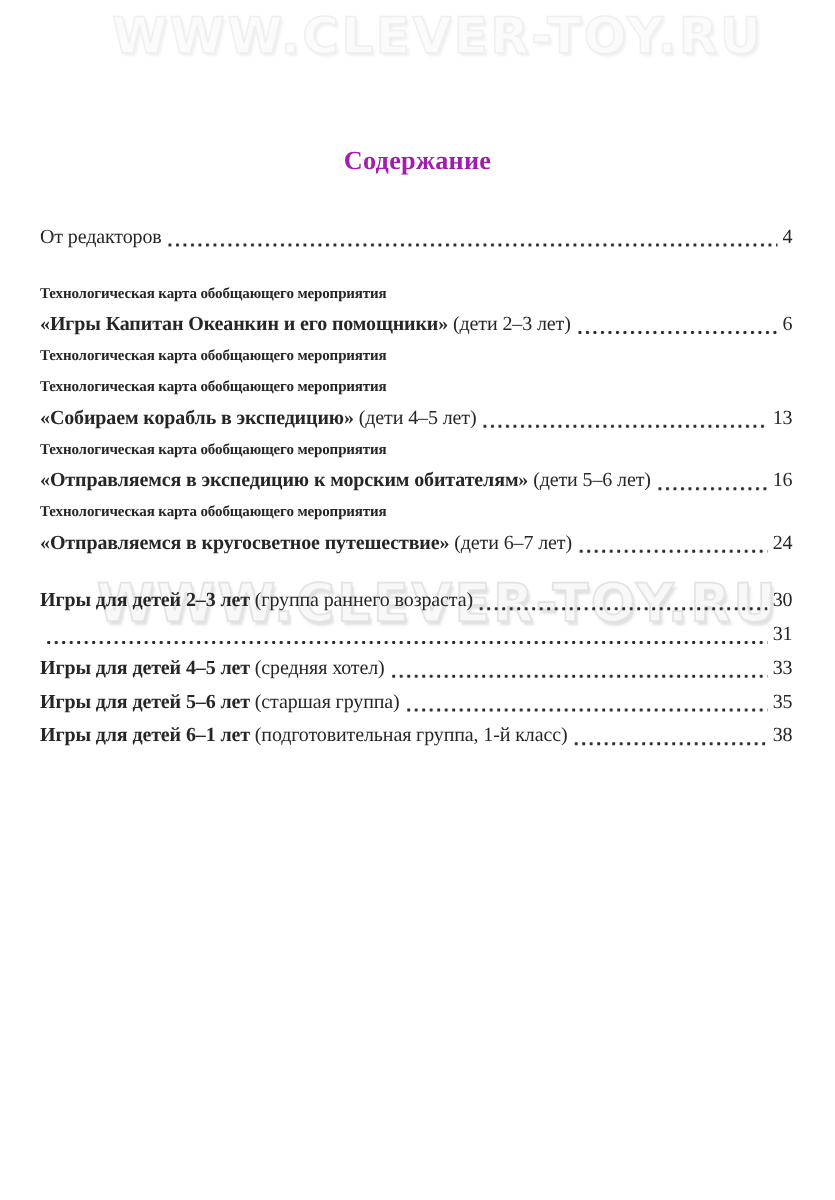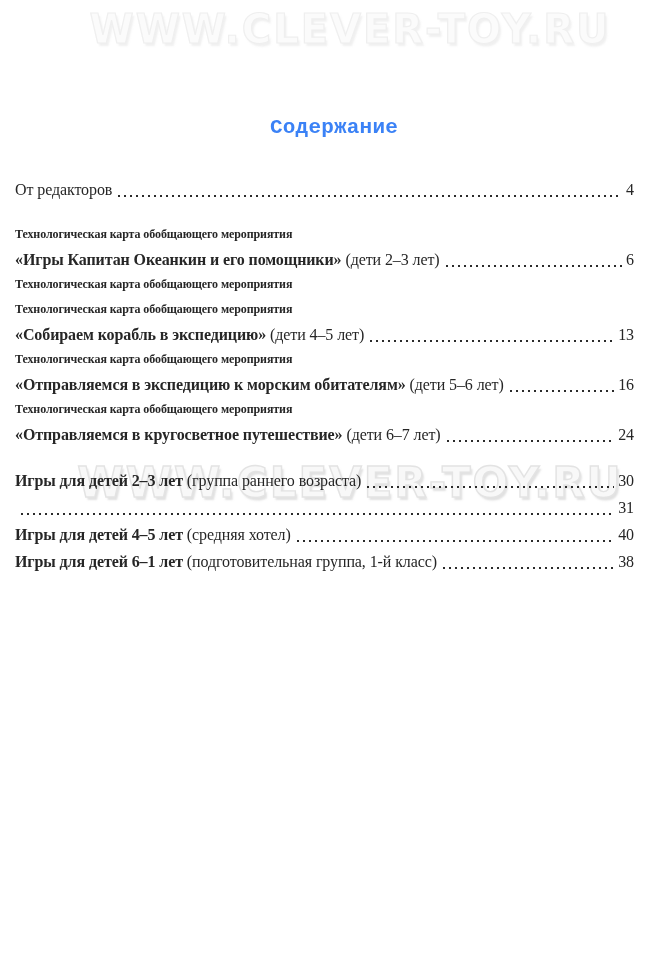--- a/index.html
+++ b/index.html
@@ -33,30 +33,30 @@
   }
   .wm-mid {
     top: 458px;
     font-size: 42px;
     color: #f8f8f8;
     -webkit-text-stroke: 1.4px #e3e3e3;
     text-shadow: 2px 3px 2px rgba(170,170,170,0.35);
   }
 
   .content { position: absolute; left: 0; top: 0; width: 668px; z-index: 1; padding: 0; }
-  .inner { padding: 0 34px 0 15px; }
+  .inner { padding: 0 34px 0 32px; }
 
   h1.page-title {
     margin: 116px 0 0 0;
     text-align: center;
-    font-family: Liberation Mono, monospace;
+    font-family: Liberation Serif, serif;
     font-weight: bold;
     font-size: 21px;
     line-height: 24px;
-    color: #3b82f6;
+    color: #a21caf;
     letter-spacing: 0.2px;
   }
 
   .row {
     display: flex;
     align-items: baseline;
     font-size: 16px;
     line-height: 25px;
     letter-spacing: -0.1px;
     white-space: nowrap;
@@ -164,23 +164,28 @@
         </div>
 
         <div class="row">
           <span class="leader"></span>
           <span class="pagenum">31</span>
         </div>
 
         <div class="row">
           <span class="label"><span class="bold">Игры для детей 4–5 лет</span> <span class="note">(средняя хотел)</span></span>
           <span class="leader"></span>
-          <span class="pagenum">40</span>
+          <span class="pagenum">33</span>
         </div>
 
+        <div class="row">
+          <span class="label"><span class="bold">Игры для детей 5–6 лет</span> <span class="note">(старшая группа)</span></span>
+          <span class="leader"></span>
+          <span class="pagenum">35</span>
+        </div>
 
         <div class="row">
           <span class="label"><span class="bold">Игры для детей 6–1 лет</span> <span class="note">(подготовительная группа, 1-й класс)</span></span>
           <span class="leader"></span>
           <span class="pagenum">38</span>
         </div>
 
       </div>
 
     </div>

